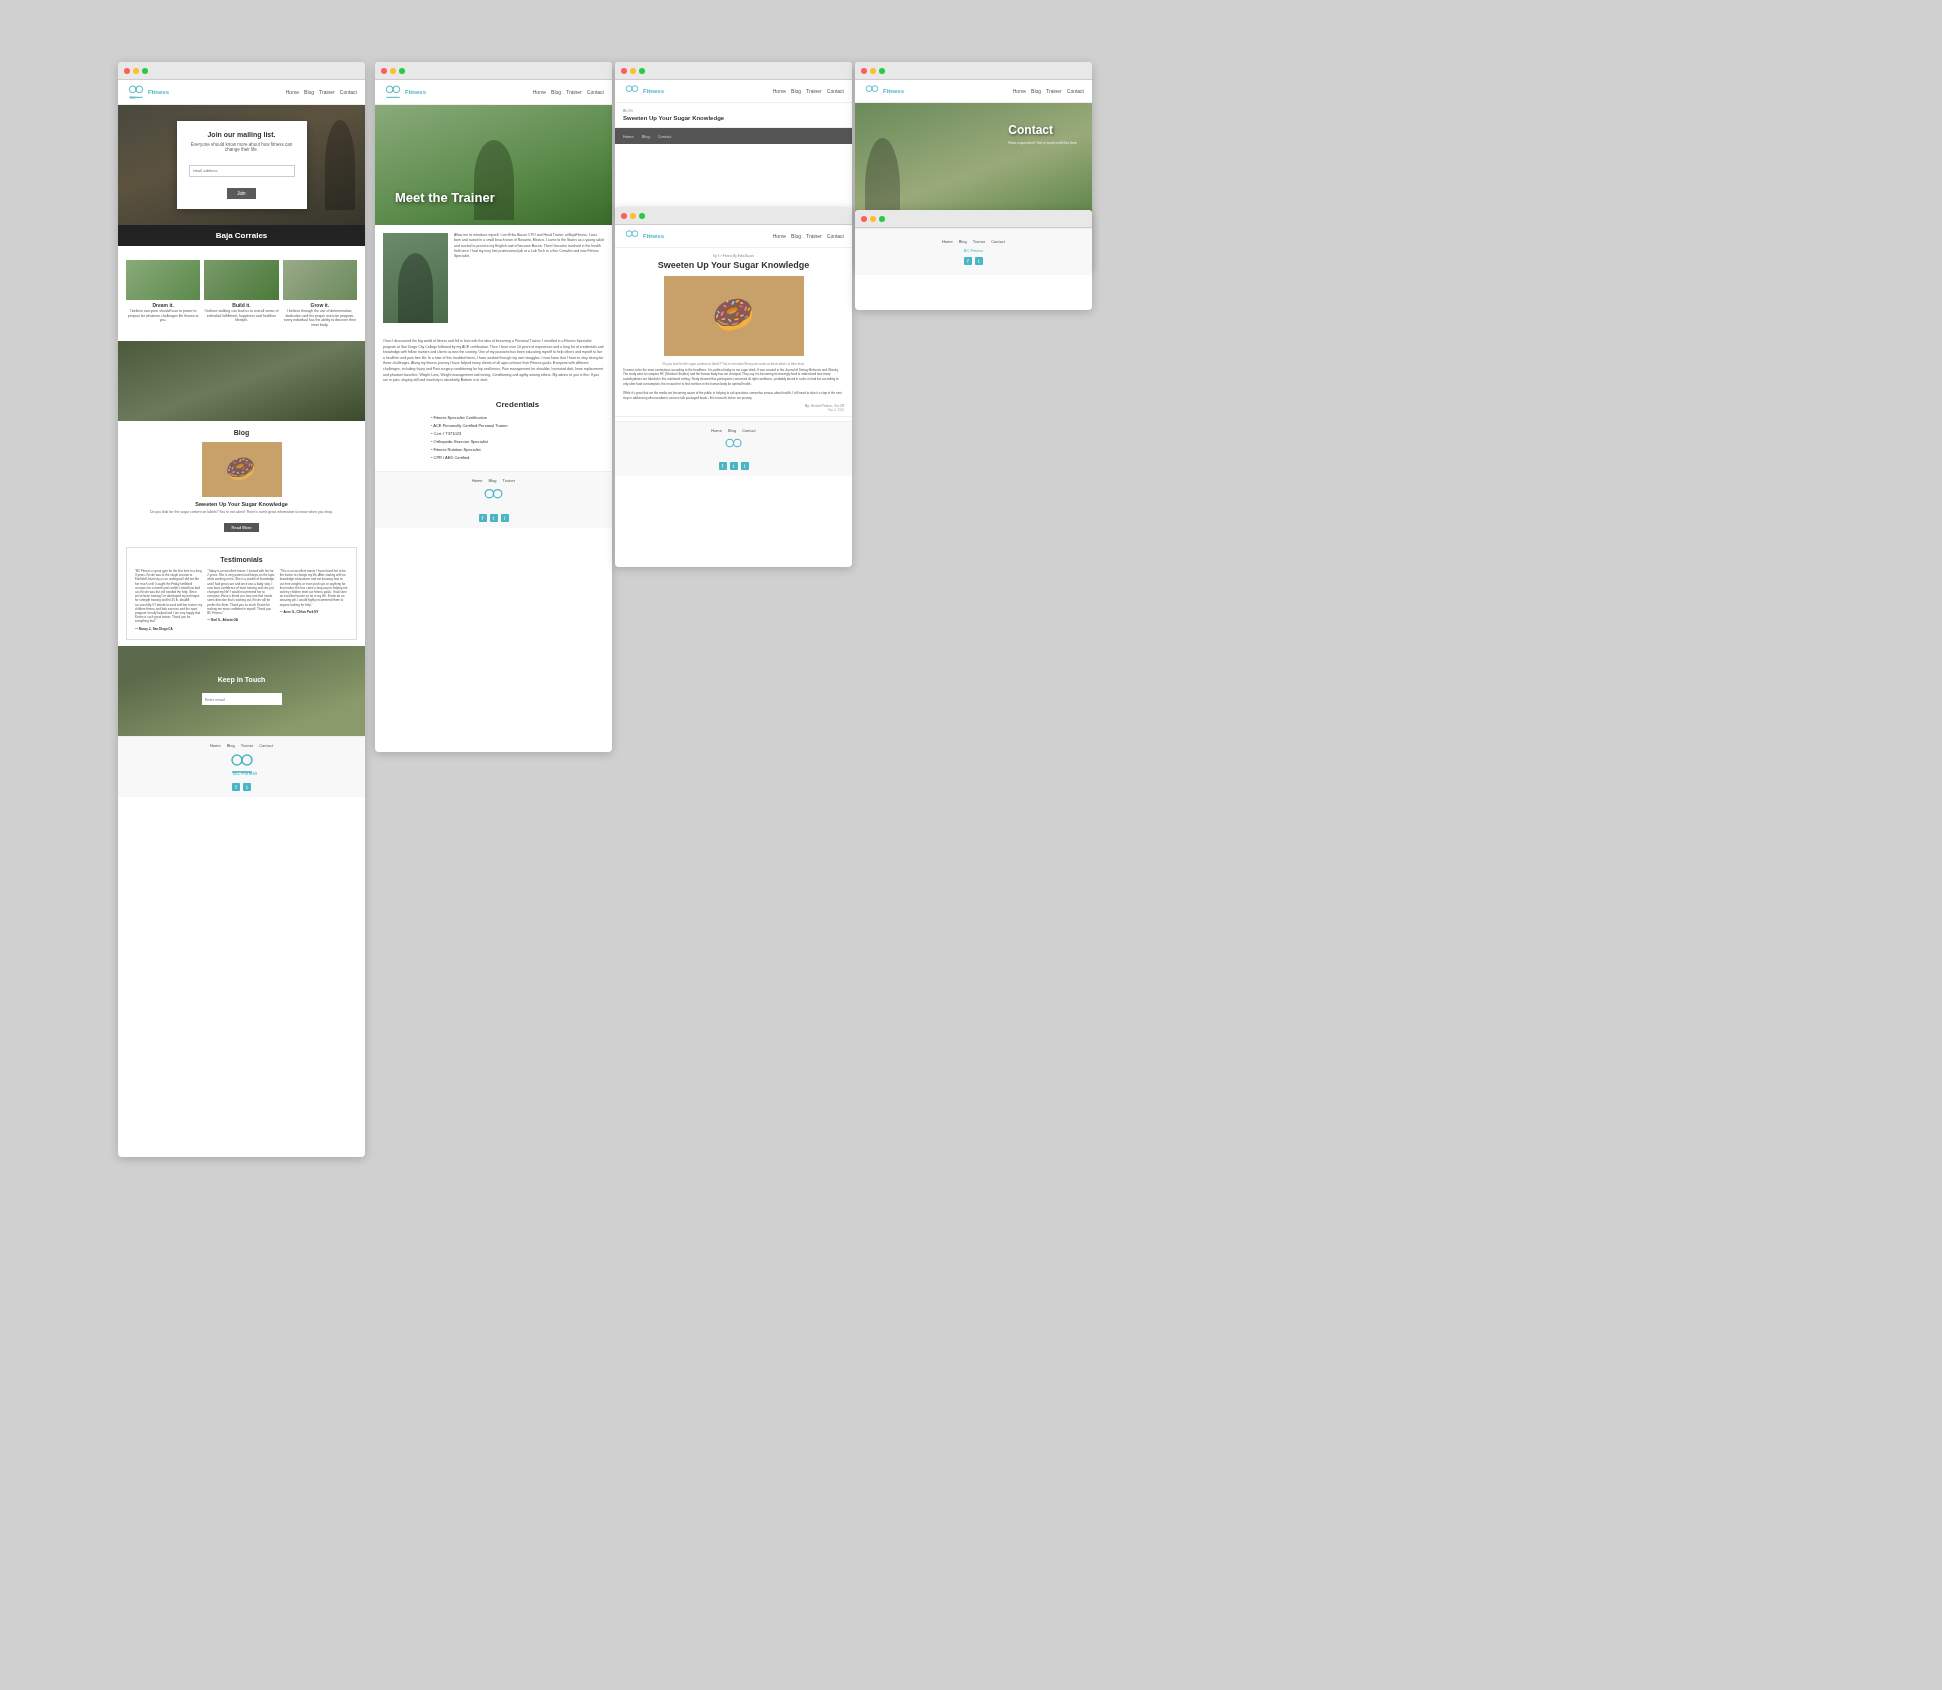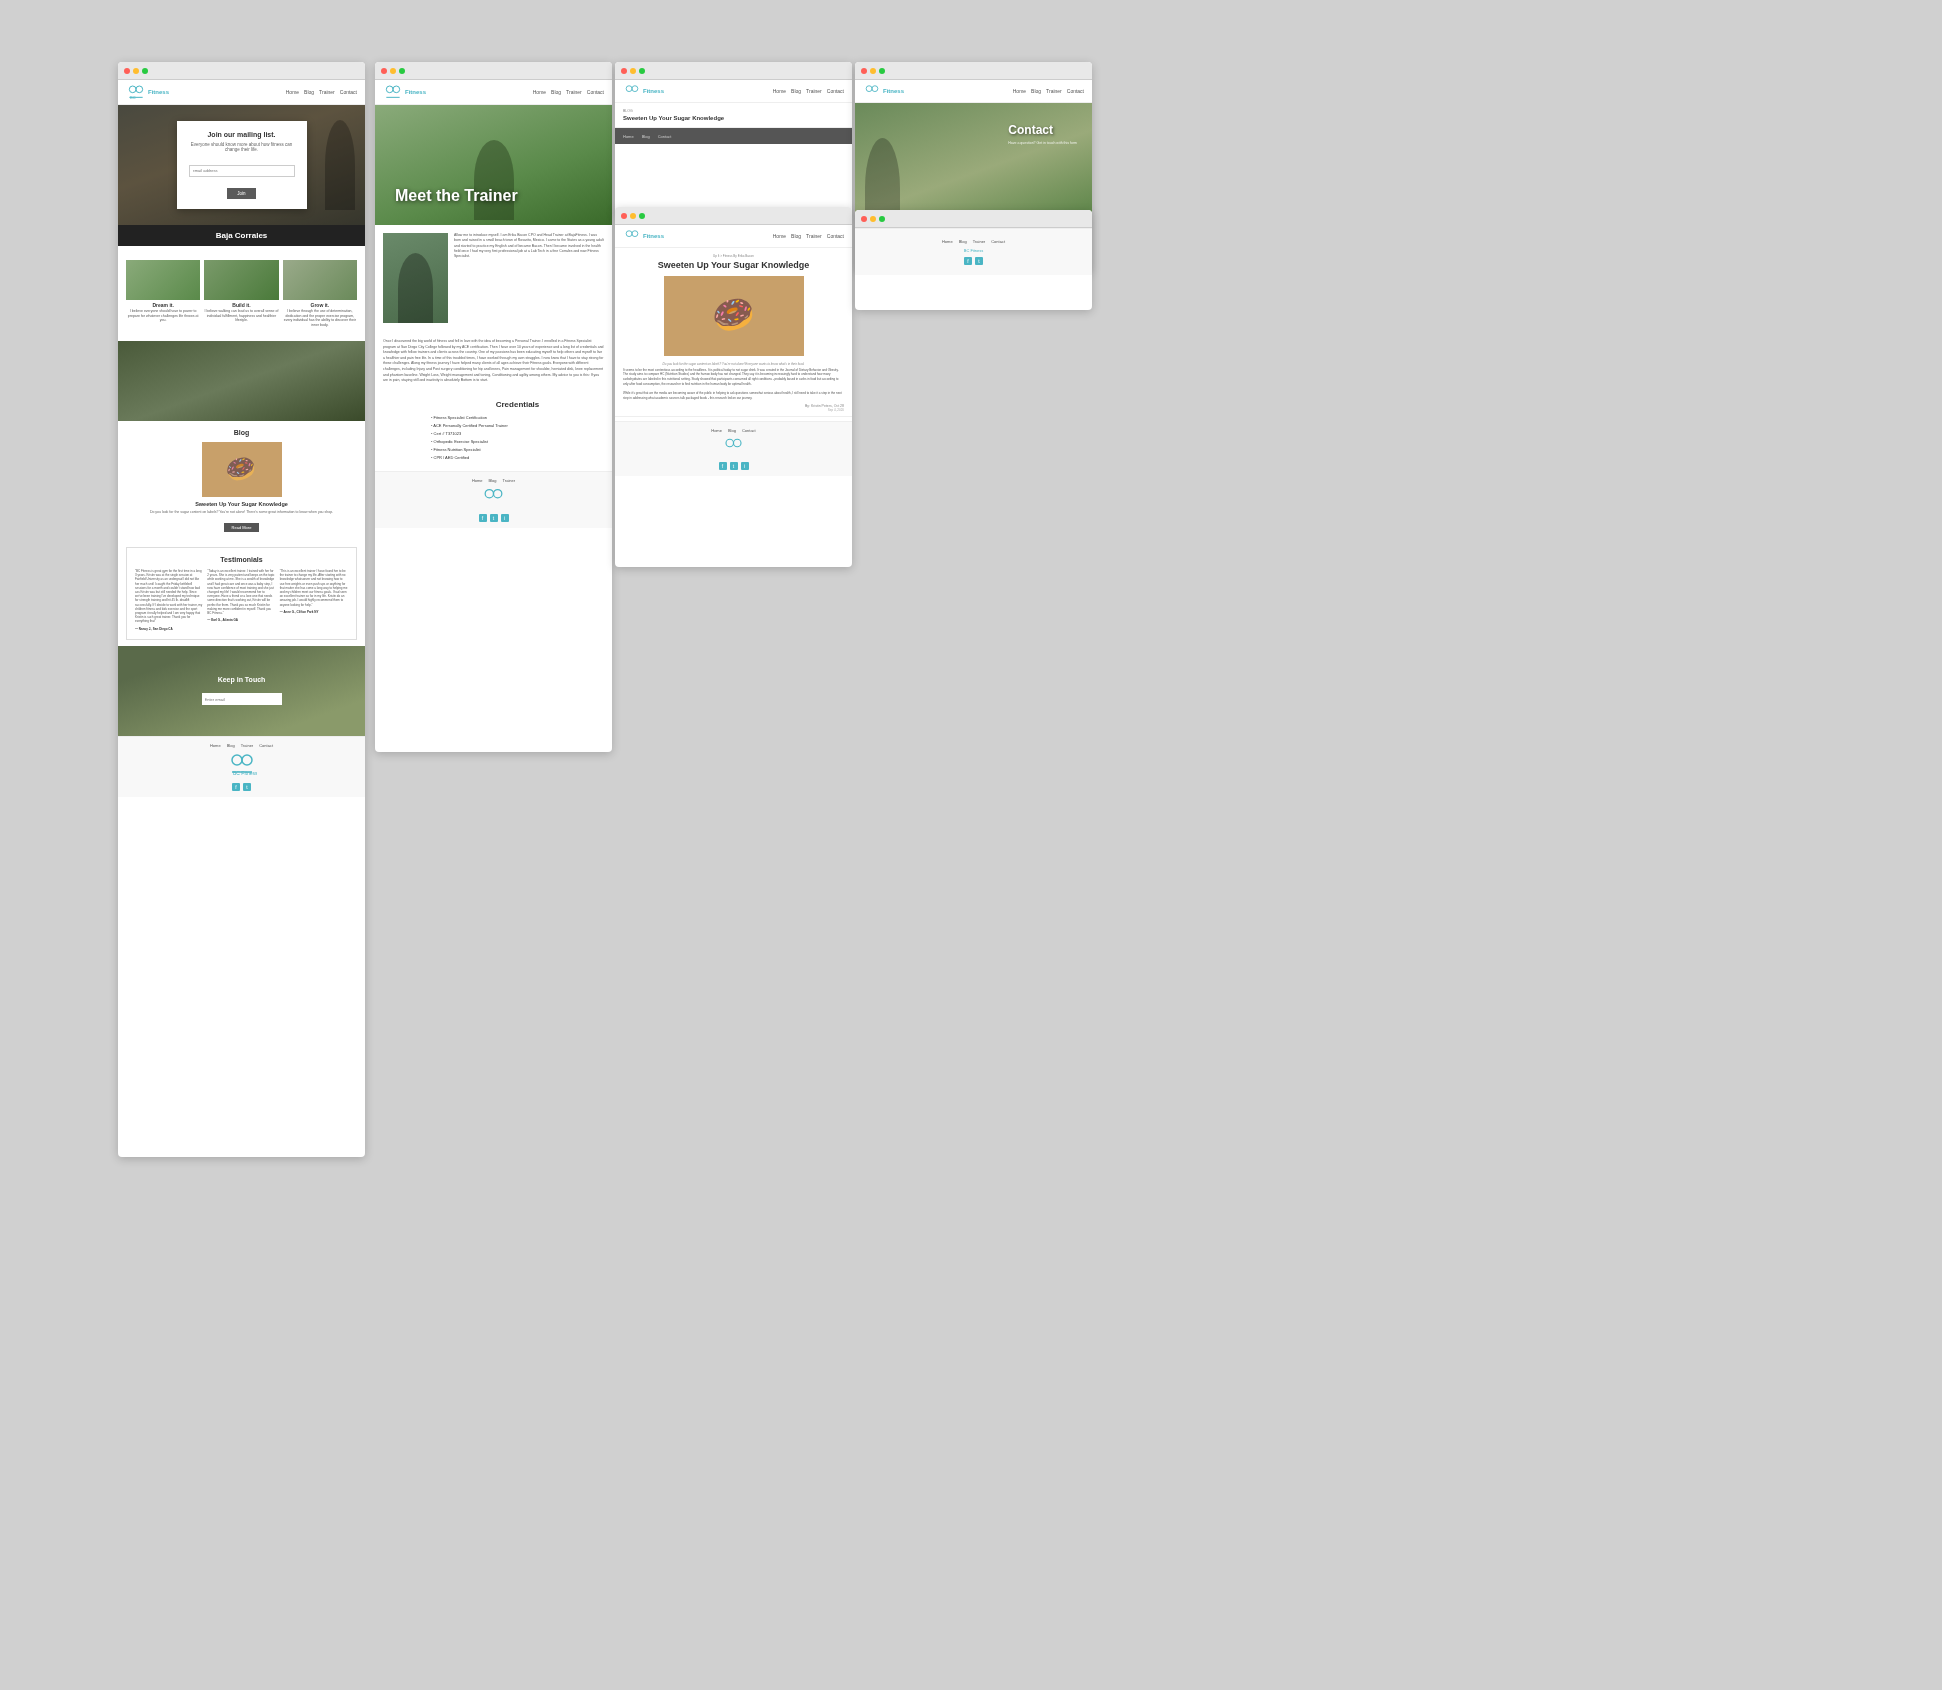--- a/index.html
+++ b/index.html
@@ -725,21 +725,21 @@
         </div>
       </div>
 
       <div class="trainer-hero">
         <div style="width:100%;height:100%;background:linear-gradient(160deg,#8aaa7a 0%,#5a8a4a 60%,#3a6a2a 100%);">
           <div style="width:100%;height:100%;display:flex;align-items:flex-end;justify-content:center;padding-bottom:5px;">
             <div style="width:40px;height:80px;background:rgba(30,50,20,0.4);border-radius:50% 50% 0 0;"></div>
           </div>
         </div>
         <div class="trainer-hero-text">
-          <span style="font-size:16px;color:white;font-weight:bold;text-shadow:1px 1px 4px rgba(0,0,0,0.7);">Meet the Trainer</span>
+          <span style="font-size:13px;color:white;font-weight:bold;text-shadow:1px 1px 4px rgba(0,0,0,0.7);">Meet the Trainer</span>
         </div>
       </div>
 
       <div class="trainer-img-section">
         <div class="trainer-portrait img-mock-green">
           <div style="width:100%;height:100%;background:linear-gradient(160deg,#6a8a6a 0%,#4a6a4a 100%);display:flex;align-items:flex-end;justify-content:center;">
             <div style="width:35px;height:70px;background:rgba(0,0,0,0.3);border-radius:50% 50% 0 0;"></div>
           </div>
         </div>
         <div class="trainer-bio">Allow me to introduce myself. I am Erika Bacon CPO and Head Trainer at BajaFitness. I was born and raised in a small beach town of Rosarito, Mexico. I came to the States as a young adult and started to practice my English and of became Bacon. Then I became involved in the health field once I had my very first professional job at a Lab Tech in a fine Corrales and now Fitness Specialist.</div>

